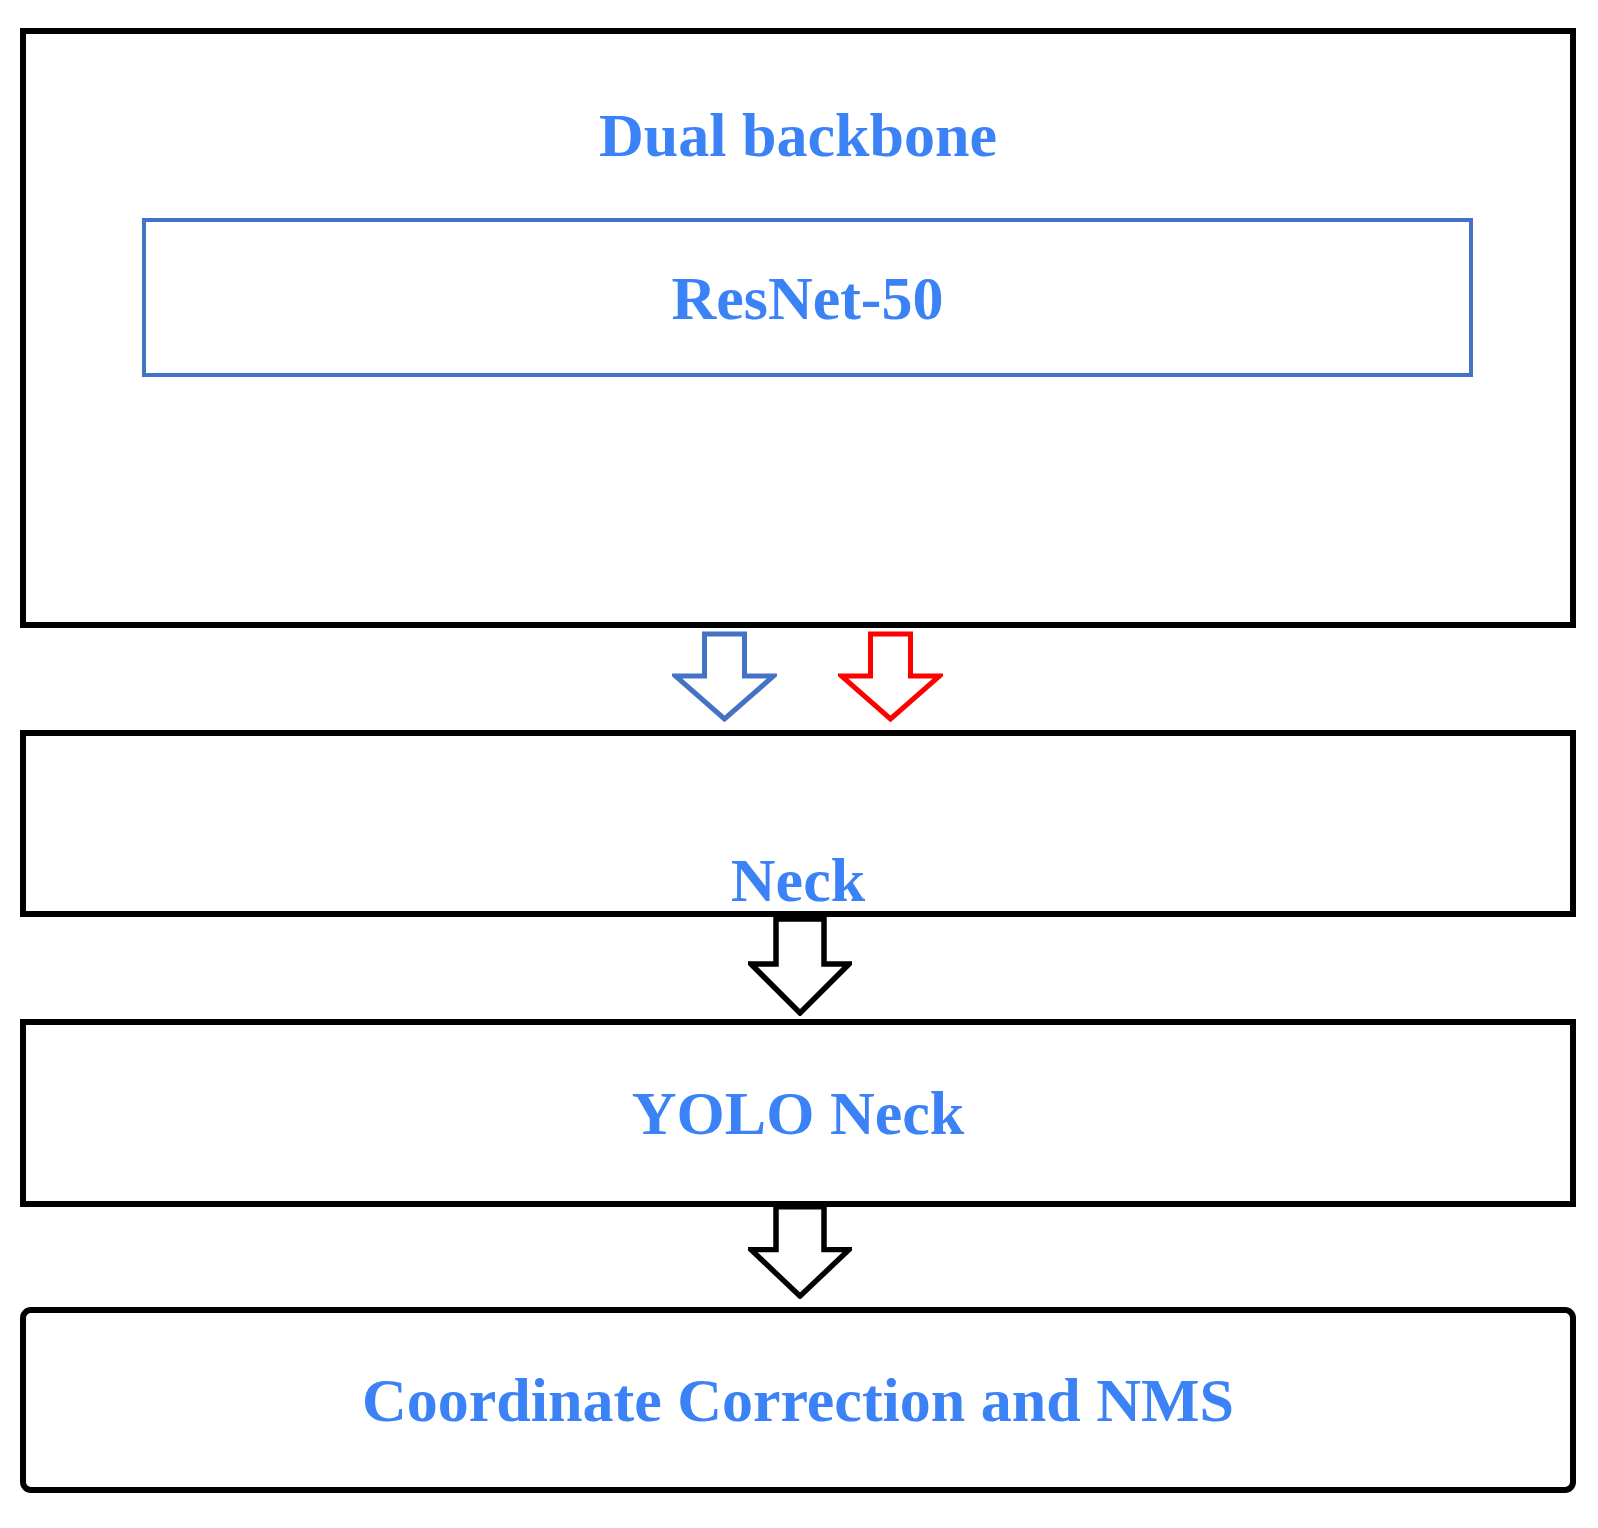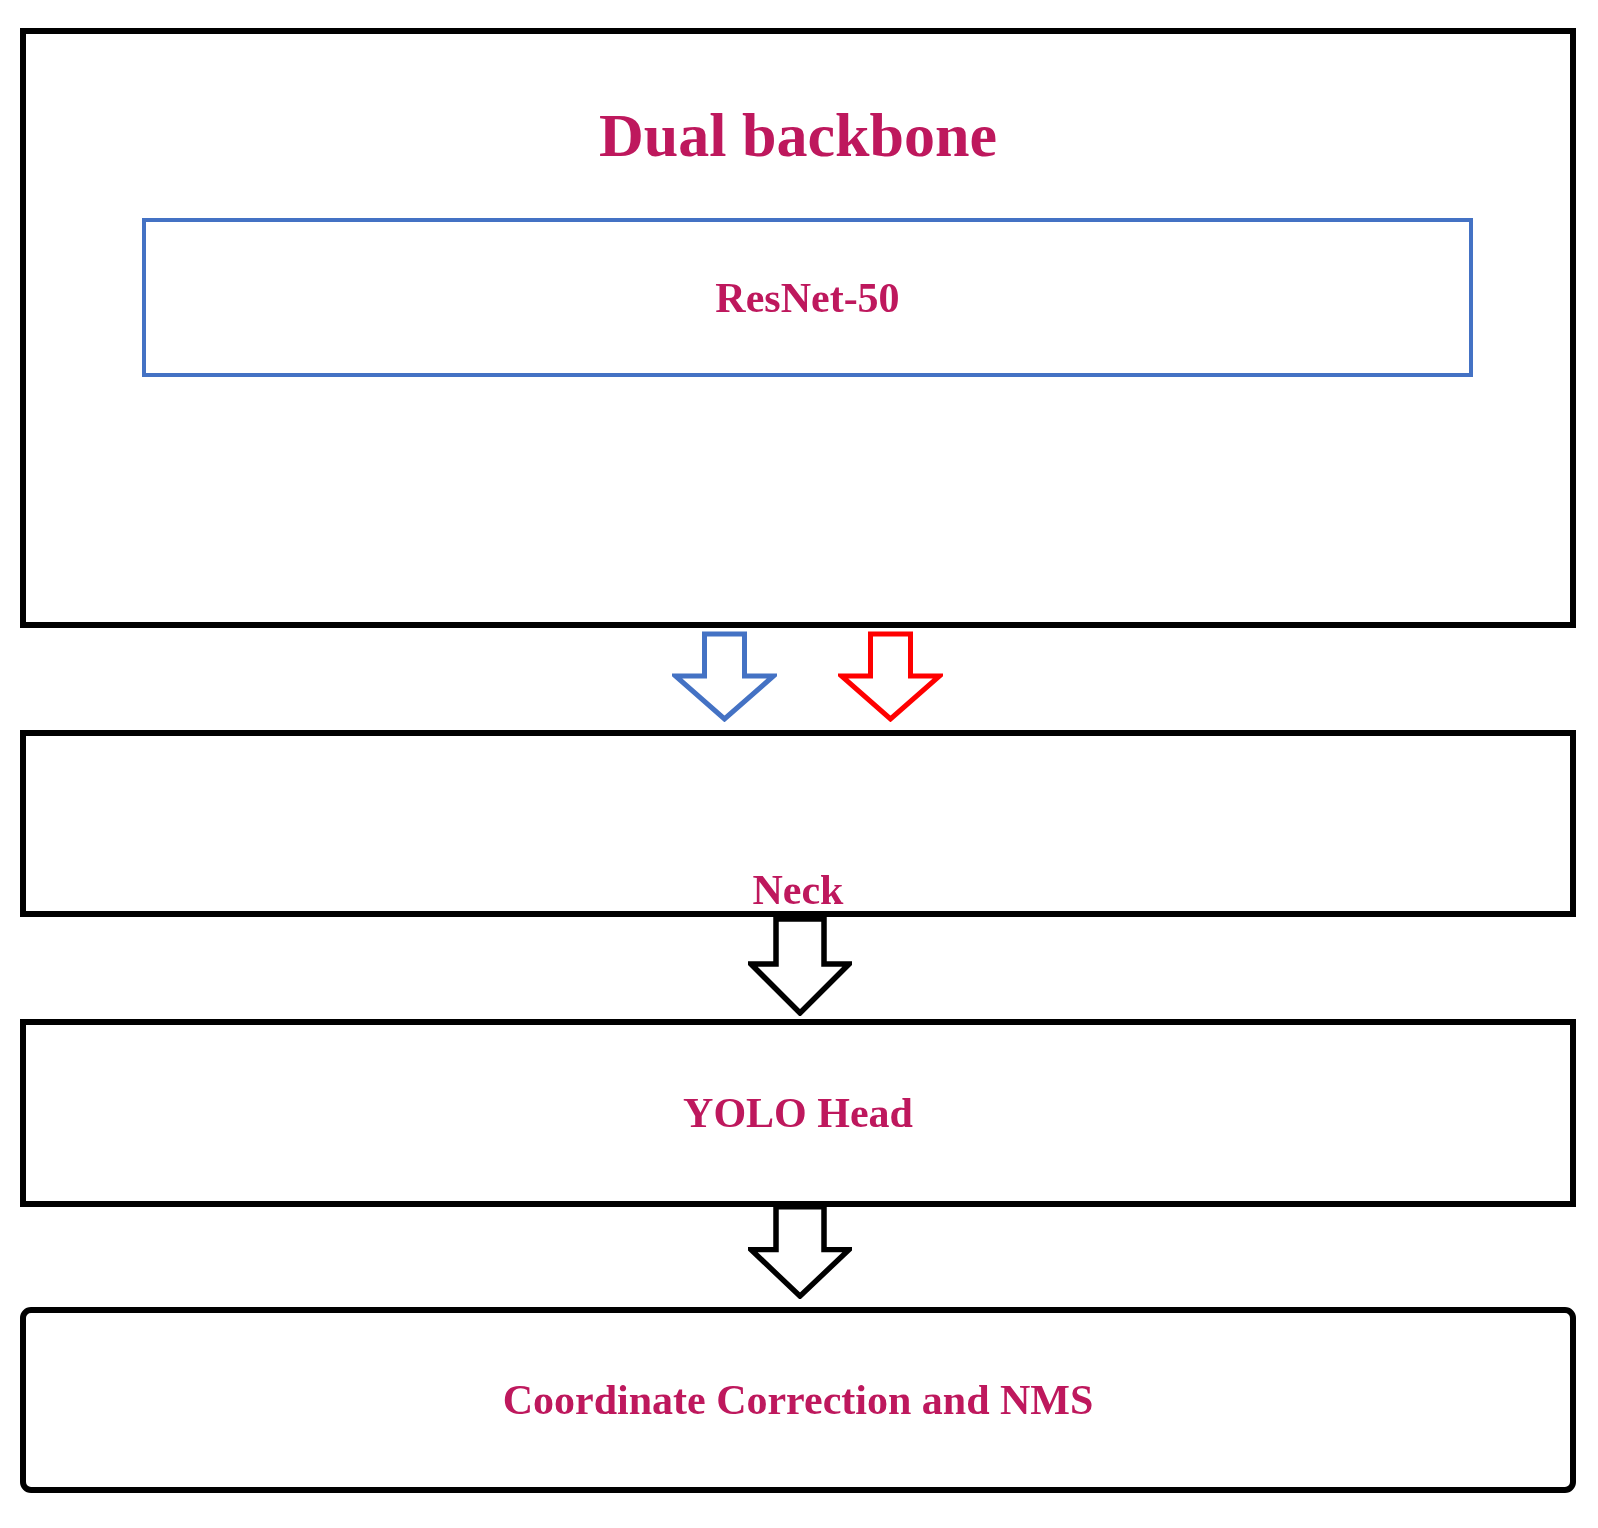--- a/index.html
+++ b/index.html
@@ -7,32 +7,32 @@
     padding: 0;
     background: #ffffff;
   }
   #canvas {
     position: relative;
     width: 1598px;
     height: 1528px;
     background: #ffffff;
     font-family: "Liberation Serif", "DejaVu Serif", serif;
     font-weight: bold;
-    color: #be185d;
+    color: #3b82f6;
   }
   .box {
     position: absolute;
     box-sizing: border-box;
     background: #ffffff;
     display: flex;
     align-items: center;
     justify-content: center;
   }
   .box-label {
-    font-size: 42px;
+    font-size: 62px;
     line-height: 1;
     white-space: nowrap;
     letter-spacing: 0px;
   }
   
   #dual-backbone-box {
     left: 20px; top: 28px;
     width: 1556px; height: 600px;
     border: 6px solid #000000;
     display: block;
@@ -117,21 +117,21 @@
     <span class="box-label">Neck</span>
   </div>
 
   <div class="arrow" id="arrow-black-1">
     <svg viewBox="0 0 104 100" preserveAspectRatio="none" aria-hidden="true">
       <polygon points="28,3 76,3 76,48 101,48 52,97 3,48 28,48" stroke-width="5.5" stroke="#000000"></polygon>
     </svg>
   </div>
 
   <div class="box" id="yolo-head-box" style="border-color: rgb(0, 0, 0);">
-    <span class="box-label">YOLO Head</span>
+    <span class="box-label">YOLO Neck</span>
   </div>
 
   <div class="arrow" id="arrow-black-2">
     <svg viewBox="0 0 104 100" preserveAspectRatio="none" aria-hidden="true">
       <polygon points="28,3 76,3 76,48 101,48 52,97 3,48 28,48" stroke-width="5.5" stroke="#000000"></polygon>
     </svg>
   </div>
 
   <div class="box" id="coordinate-box" style="border-color: rgb(0, 0, 0); border-radius: 11px;">
     <span class="box-label">Coordinate Correction and NMS</span>

